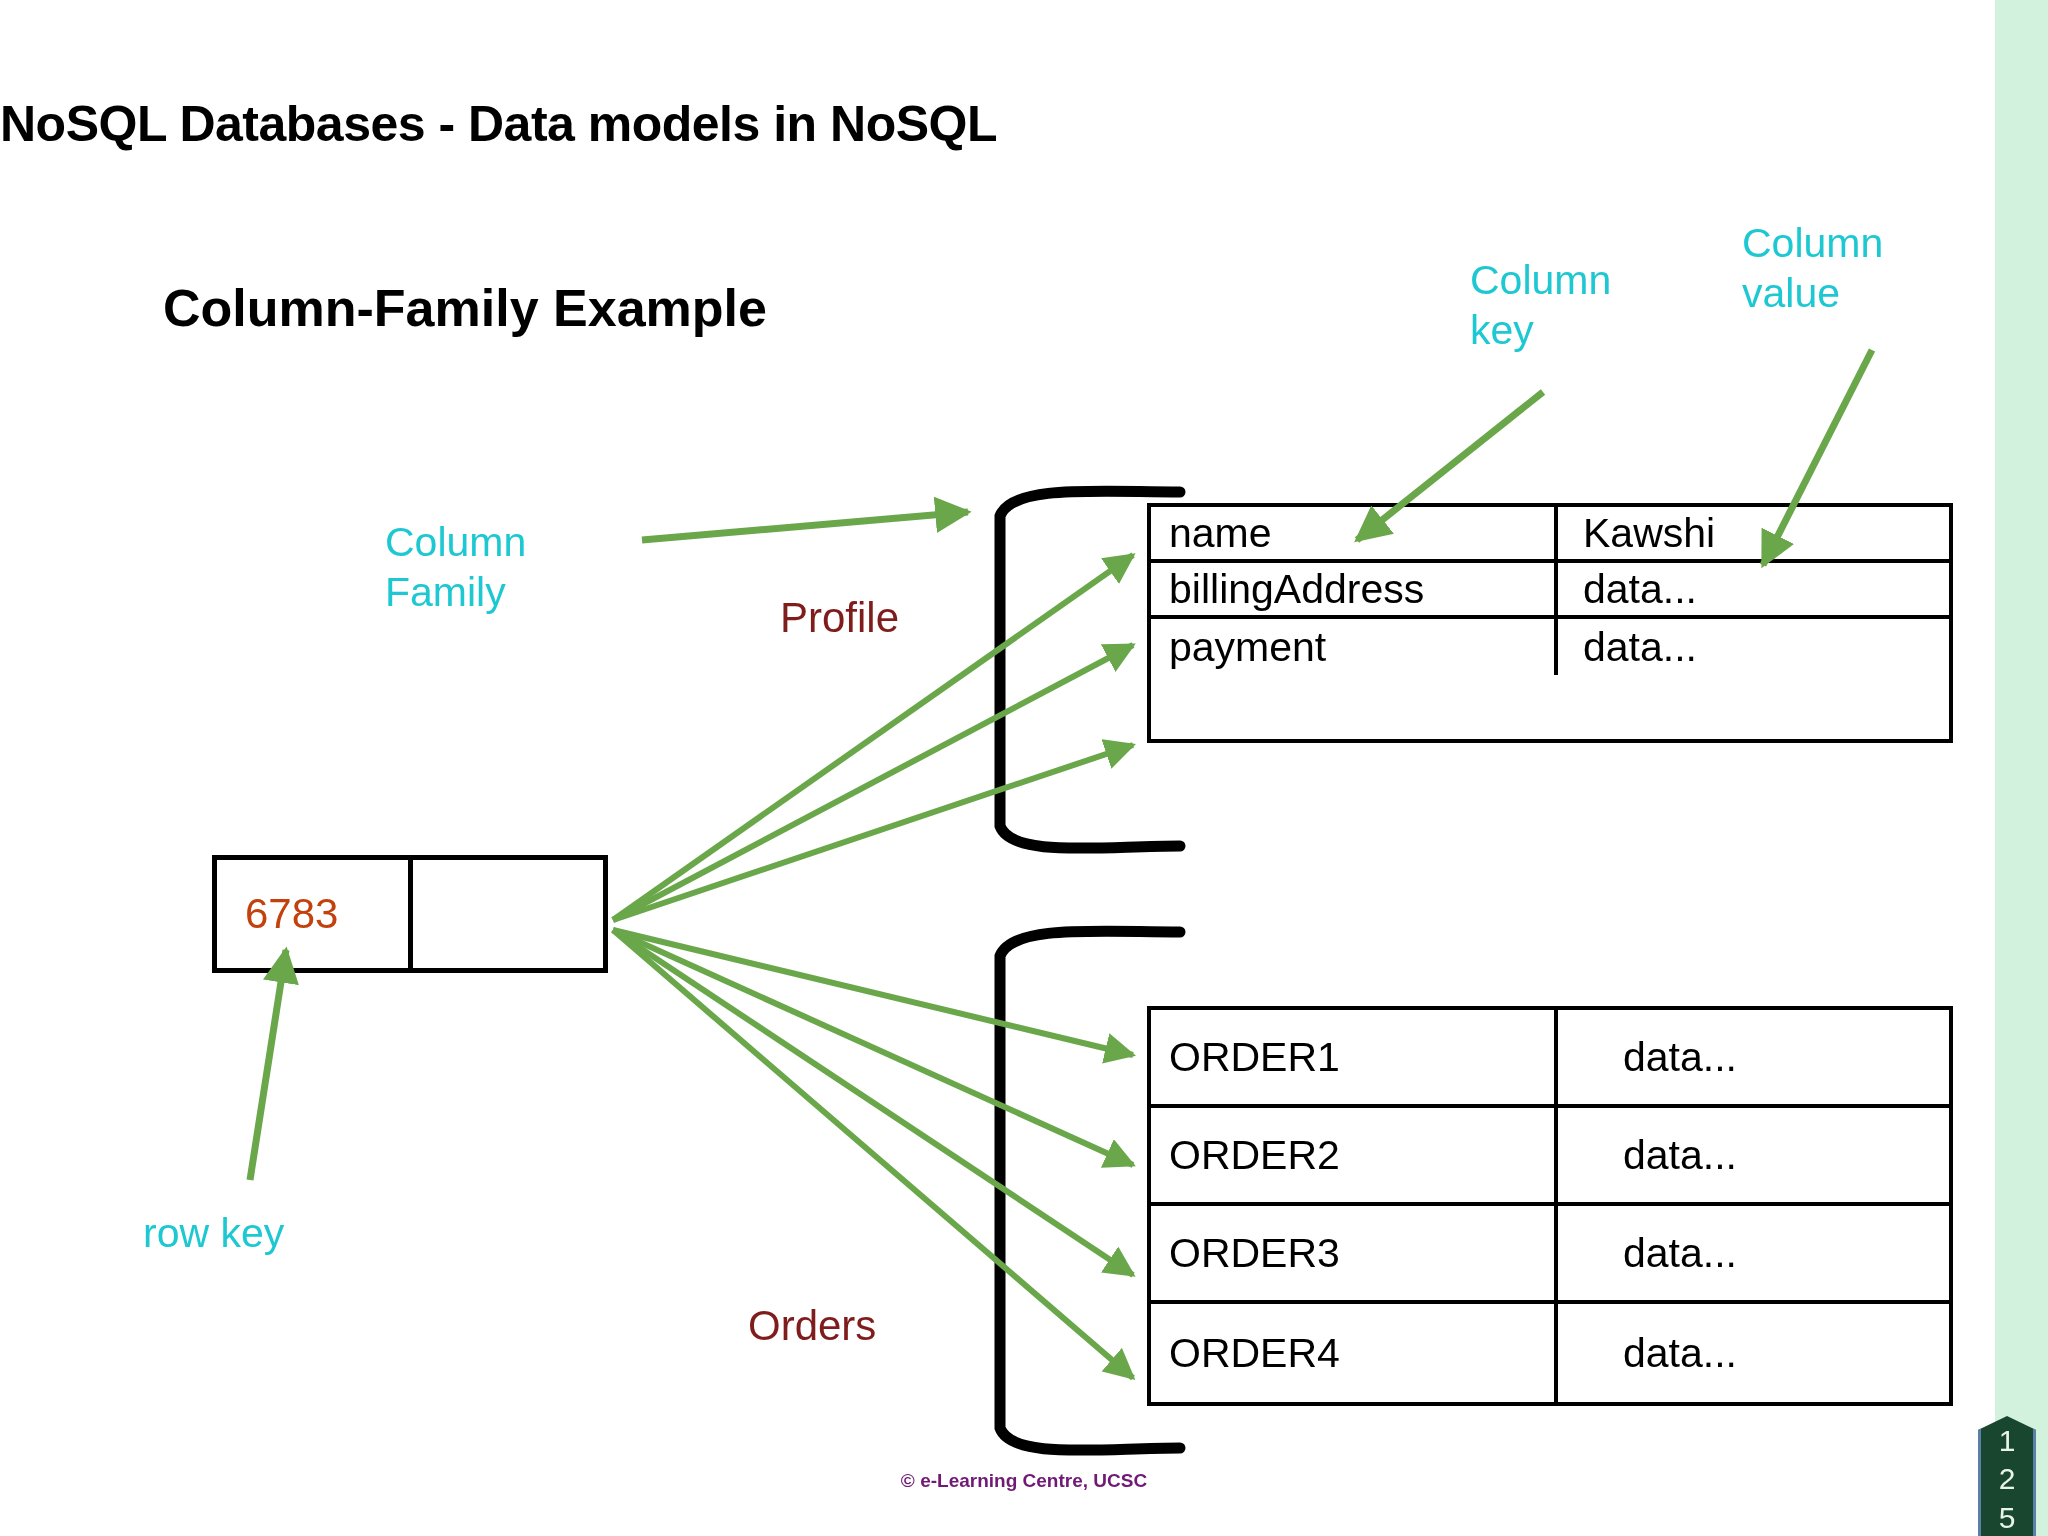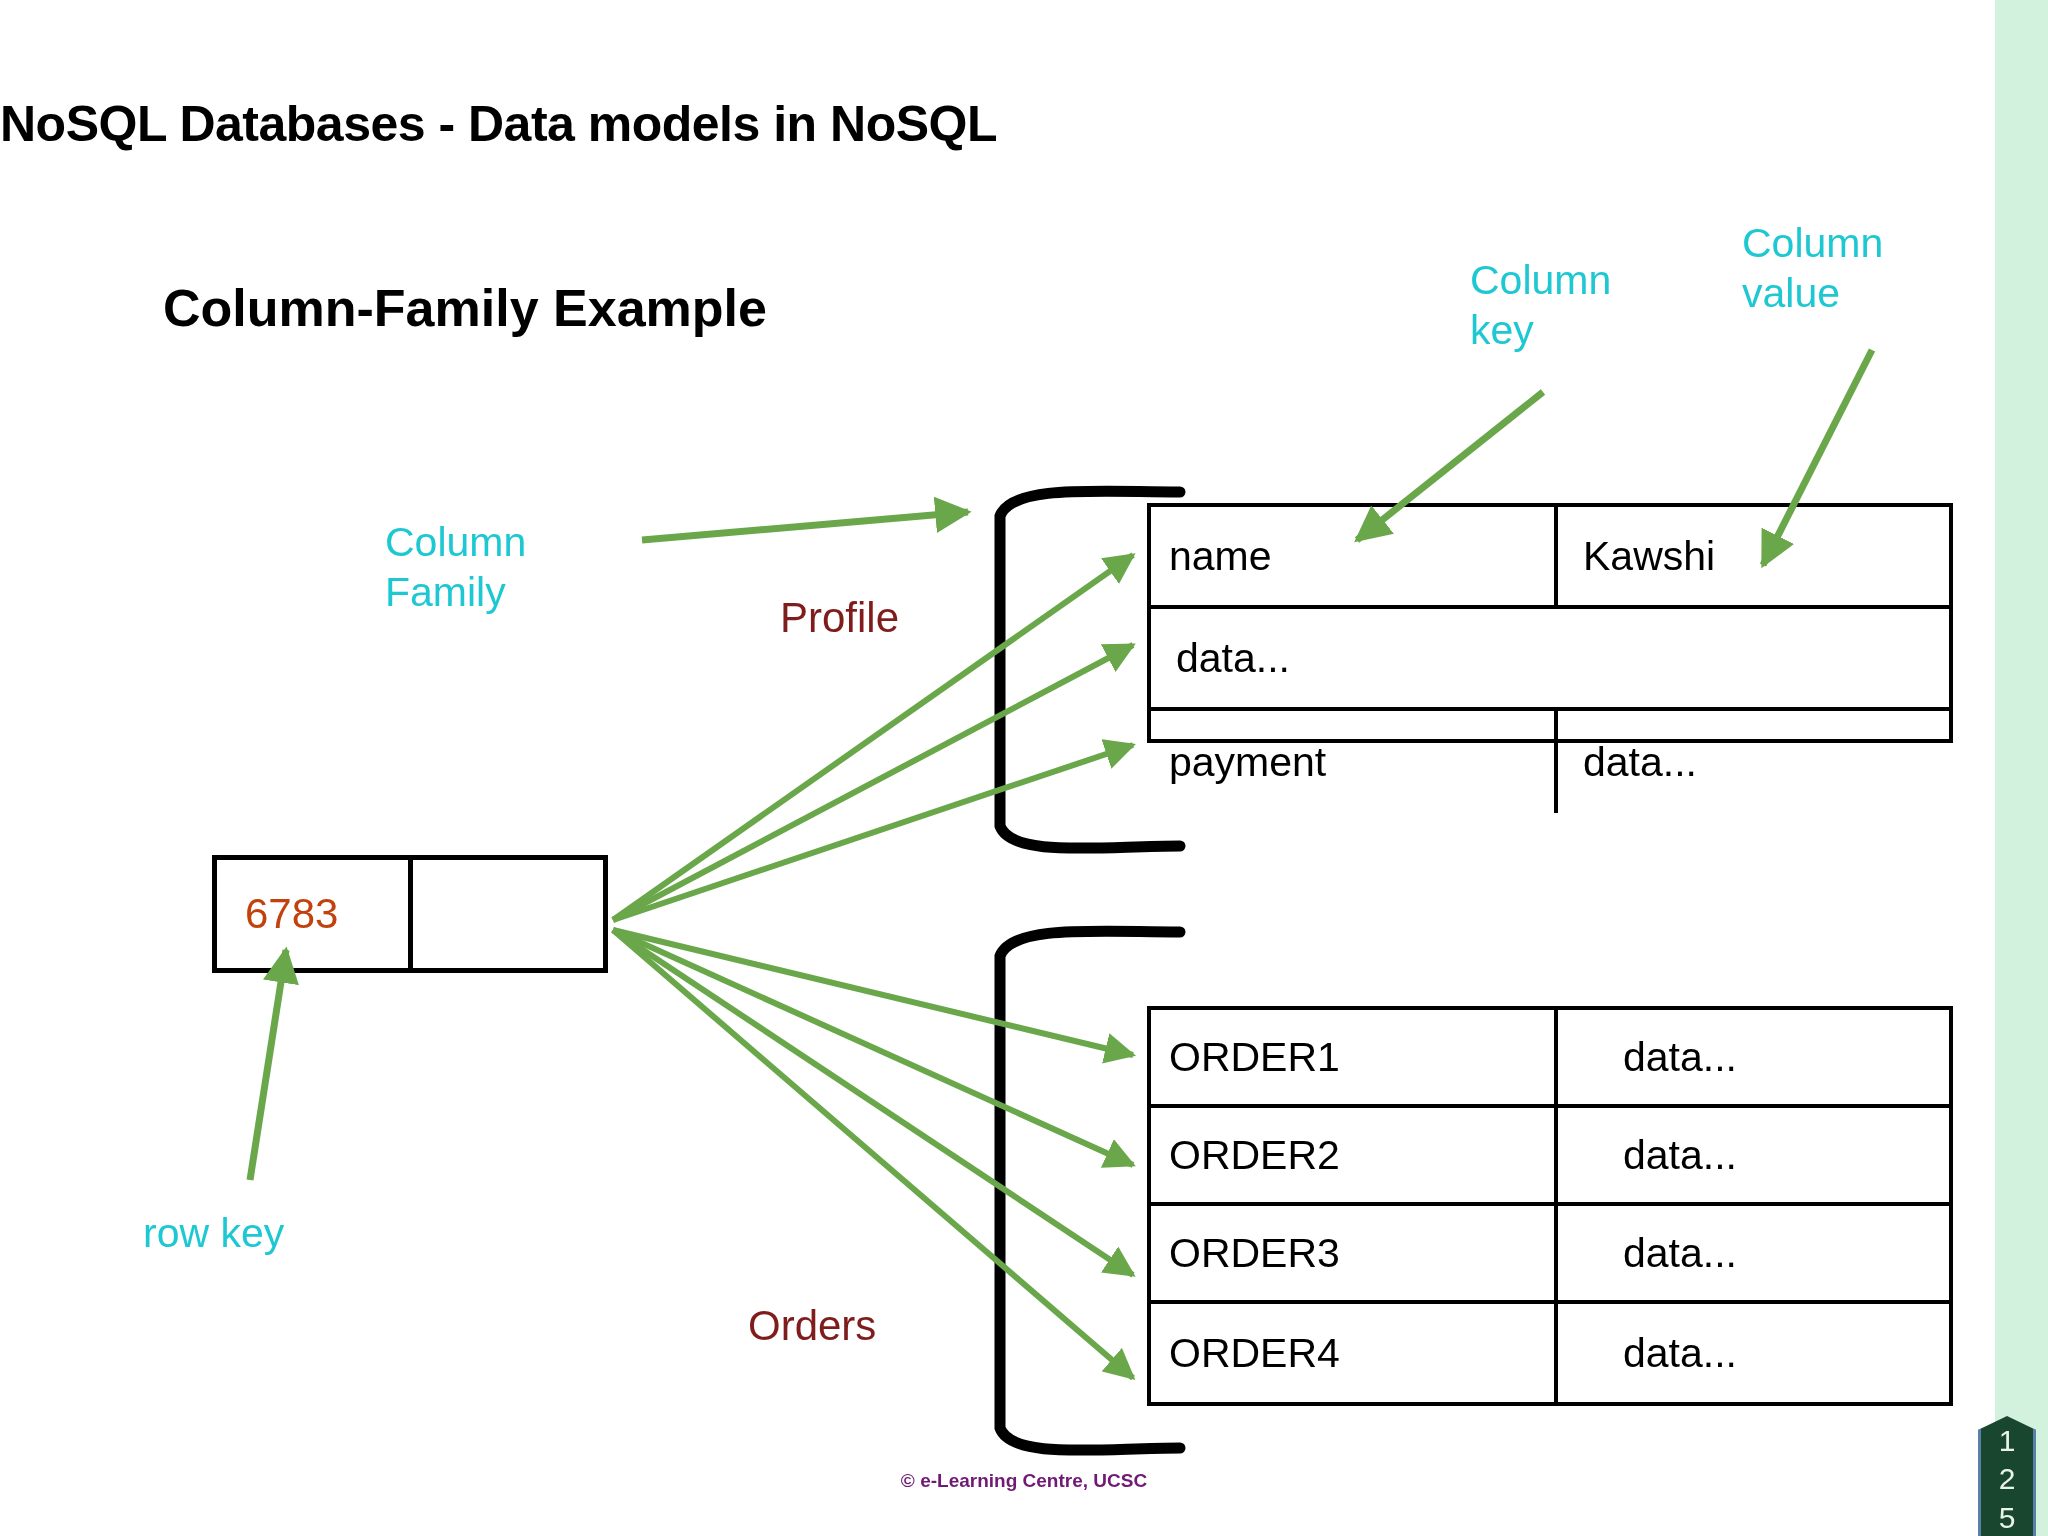--- a/index.html
+++ b/index.html
@@ -76,21 +76,21 @@
     background:#fff;
   }
   #table-profile{left:1147px;top:503px;width:806px;height:240px;}
   #table-orders{left:1147px;top:1006px;width:806px;height:400px;}
   .cf-row{
     display:flex;width:100%;
     box-sizing:border-box;
     border-bottom:4px solid #000000;
   }
   .cf-row:last-child{border-bottom:none;}
-  #table-profile .cf-row{height:102px;}
+  #table-profile .cf-row{height:56px;}
   #table-orders .cf-row{height:98px;gap:40px;}
   .cf-cell{
     display:flex;align-items:center;
     font-size:41px;color:#000000;
     padding-left:18px;
     box-sizing:border-box;
     white-space:nowrap;
     overflow:hidden;
   }
   .cf-cell.key{width:407px;border-right:4px solid #000000;}
@@ -146,20 +146,21 @@
     <div class="rowkey-cell first">6783</div>
     <div class="rowkey-cell"></div>
   </div>
 
   <div class="cf-table" id="table-profile">
     <div class="cf-row">
       <div class="cf-cell key">name</div>
       <div class="cf-cell val">Kawshi</div>
     </div>
     <div class="cf-row">
+      <div class="cf-cell key">billingAddress</div>
       <div class="cf-cell val">data...</div>
     </div>
     <div class="cf-row">
       <div class="cf-cell key">payment</div>
       <div class="cf-cell val">data...</div>
     </div>
   </div>
 
   <div class="cf-table" id="table-orders">
     <div class="cf-row">

